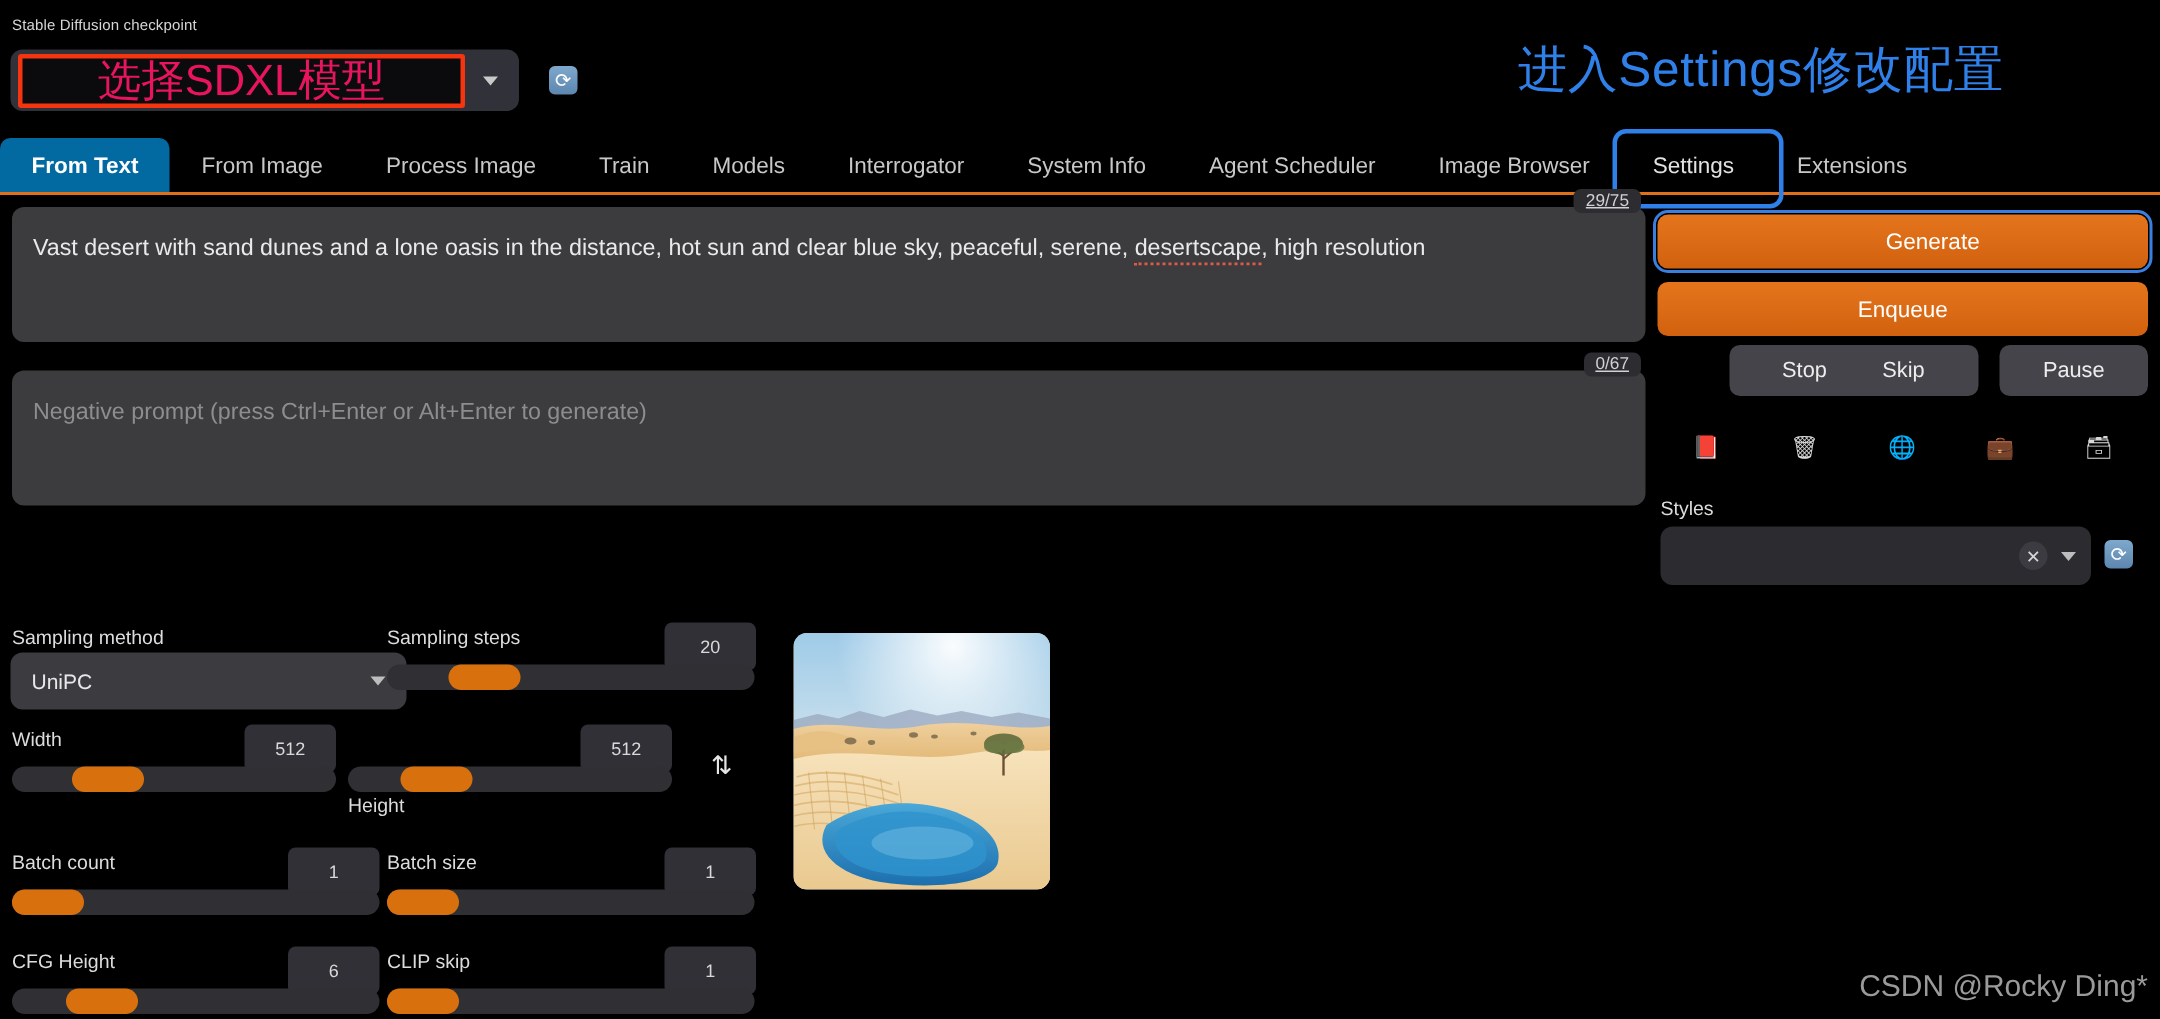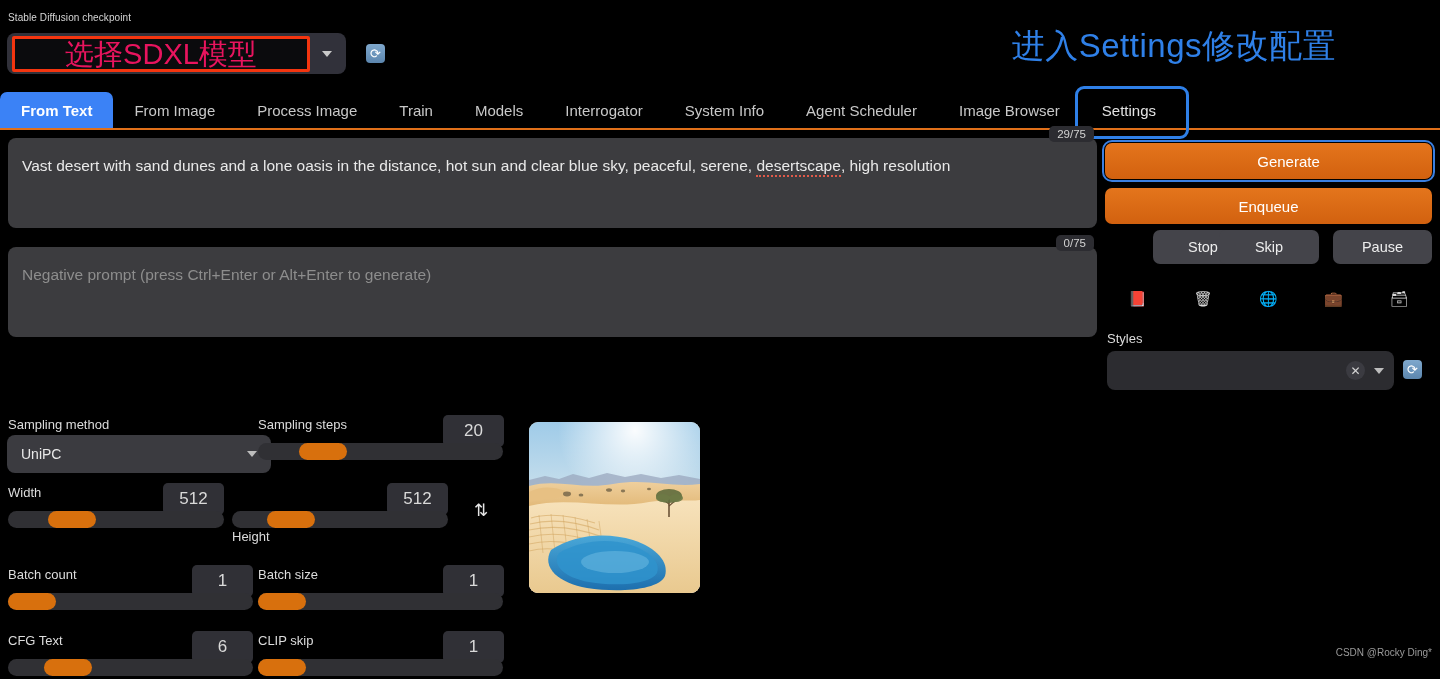--- a/index.html
+++ b/index.html
@@ -57,21 +57,21 @@
     position: absolute; left: 0; top: 92px; width: 1440px; height: 38px;
     border-bottom: 2px solid #e0701a;
     display: flex; align-items: flex-end;
   }
   .tab {
     height: 36px; padding: 0 21px;
     display: flex; align-items: center; justify-content: center;
     font-size: 15px; color: #c8c8c8; white-space: nowrap; cursor: pointer;
     border-radius: 7px 7px 0 0;
   }
-  .tab.active { background: #3b82f6; color: #ffffff; font-weight: 600; }
+  .tab.active { background: #0369a1; color: #ffffff; font-weight: 600; }
   .tab.marked { position: relative; color: #e2e2e2; }
   .tab.marked::after {
     content: ""; position: absolute; left: -6px; top: -6px;
     width: calc(100% + 12px); height: calc(100% + 11px);
     border: 3px solid #2f80e8; border-radius: 9px; pointer-events: none;
   }
 
   
   .prompt-box {
     position: absolute; background: #3c3c3f; border-radius: 8px;
@@ -80,21 +80,21 @@
   #prompt-negative { left: 8px; top: 247px; width: 1089px; height: 90px; }
   .prompt-text {
     padding: 18px 16px 0 14px; font-size: 15.5px; line-height: 1.35;
     color: #e9e9e9; white-space: nowrap; overflow: hidden;
   }
   .prompt-text.placeholder { color: #8d8d8d; }
   .spell { border-bottom: 2px dotted #e05a4a; padding-bottom: 1px; }
   .token-counter {
     position: absolute; right: 3px; top: -12px;
     background: #2c2c31; border-radius: 5px;
-    padding: 2px 8px; font-size: 11.5px; color: #d2d2d2;
+    padding: 2px 8px; font-size: 11.5px; color: #d2d2d2; text-decoration: underline;
   }
 
   
   .gen-btn {
     position: absolute; left: 1105px; width: 327px; height: 36px;
     border-radius: 7px; border: none; cursor: pointer;
     background: linear-gradient(#e4751c, #d2610f);
     color: #ffffff; font-size: 15px; font-family: inherit;
     display: flex; align-items: center; justify-content: center;
   }
@@ -138,21 +138,21 @@
     width: 19px; height: 19px; border-radius: 4px;
     background: linear-gradient(#7fa8cd, #5c86ae);
     display: flex; align-items: center; justify-content: center;
     font-size: 13px; color: #ffffff; line-height: 1; cursor: pointer;
   }
 
   
   .ctl-label { position: absolute; font-size: 13px; color: #dcdcdc; }
   .num-pill {
     position: absolute; height: 32px; border-radius: 5px; background: #303036;
-    color: #d9d9d9; font-size: 17px; display: flex;
+    color: #d9d9d9; font-size: 12px; display: flex;
     align-items: center; justify-content: center;
   }
   .slider {
     position: absolute; height: 17px; border-radius: 9px; background: #303034;
   }
   .slider .thumb {
     position: absolute; top: 0; height: 17px; width: 48px;
     border-radius: 9px; background: #d8700d; cursor: pointer;
   }
   .dropdown {
@@ -167,21 +167,21 @@
 
   
   .img-card {
     position: absolute; left: 529px; top: 422px; width: 171px; height: 171px;
     border-radius: 9px; overflow: hidden; background: #cbb9a0;
   }
   .img-card svg { display: block; width: 171px; height: 171px; }
 
   .watermark {
     position: absolute; right: 8px; top: 647px;
-    font-size: 10px; color: #9a9a9a;
+    font-size: 20px; color: #9a9a9a;
   }
 </style>
 </head>
 <body>
 
 <div class="app">
 
   <div class="topbar">
     <div class="ckpt-label">Stable Diffusion checkpoint</div>
 
@@ -201,29 +201,30 @@
     <div class="tab active">From Text</div>
     <div class="tab">From Image</div>
     <div class="tab">Process Image</div>
     <div class="tab">Train</div>
     <div class="tab">Models</div>
     <div class="tab">Interrogator</div>
     <div class="tab">System Info</div>
     <div class="tab">Agent Scheduler</div>
     <div class="tab">Image Browser</div>
     <div class="tab marked">Settings</div>
+    <div class="tab">Extensions</div>
   </div>
 
   <div class="prompt-box" id="prompt-positive">
     <div class="token-counter">29/75</div>
     <div class="prompt-text"><span>Vast desert with sand dunes and a lone oasis in the distance, hot sun and clear blue sky, peaceful, serene, </span><span class="spell">desertscape</span><span>, high resolution</span></div>
   </div>
 
   <div class="prompt-box" id="prompt-negative">
-    <div class="token-counter">0/75</div>
+    <div class="token-counter">0/67</div>
     <div class="prompt-text placeholder">Negative prompt (press Ctrl+Enter or Alt+Enter to generate)</div>
   </div>
 
   <button class="gen-btn" id="btn-generate">Generate</button>
   <button class="gen-btn" id="btn-enqueue">Enqueue</button>
   <button class="small-btn" id="btn-stop">Stop</button>
   <button class="small-btn" id="btn-skip">Skip</button>
   <button class="small-btn" id="btn-pause">Pause</button>
 
   <div class="icon-row">
@@ -272,21 +273,21 @@
   <div class="slider" style="left:8px; top:593px; width:245px;">
     <div class="thumb" style="left:0px;"></div>
   </div>
 
   <div class="ctl-label" style="left:258px; top:567px;">Batch size</div>
   <div class="num-pill" style="left:443px; top:565px; width:61px;">1</div>
   <div class="slider" style="left:258px; top:593px; width:245px;">
     <div class="thumb" style="left:0px;"></div>
   </div>
 
-  <div class="ctl-label" style="left:8px; top:633px;">CFG Text</div>
+  <div class="ctl-label" style="left:8px; top:633px;">CFG Height</div>
   <div class="num-pill" style="left:192px; top:631px; width:61px;">6</div>
   <div class="slider" style="left:8px; top:659px; width:245px;">
     <div class="thumb" style="left:36px;"></div>
   </div>
 
   <div class="ctl-label" style="left:258px; top:633px;">CLIP skip</div>
   <div class="num-pill" style="left:443px; top:631px; width:61px;">1</div>
   <div class="slider" style="left:258px; top:659px; width:245px;">
     <div class="thumb" style="left:0px;"></div>
   </div>

